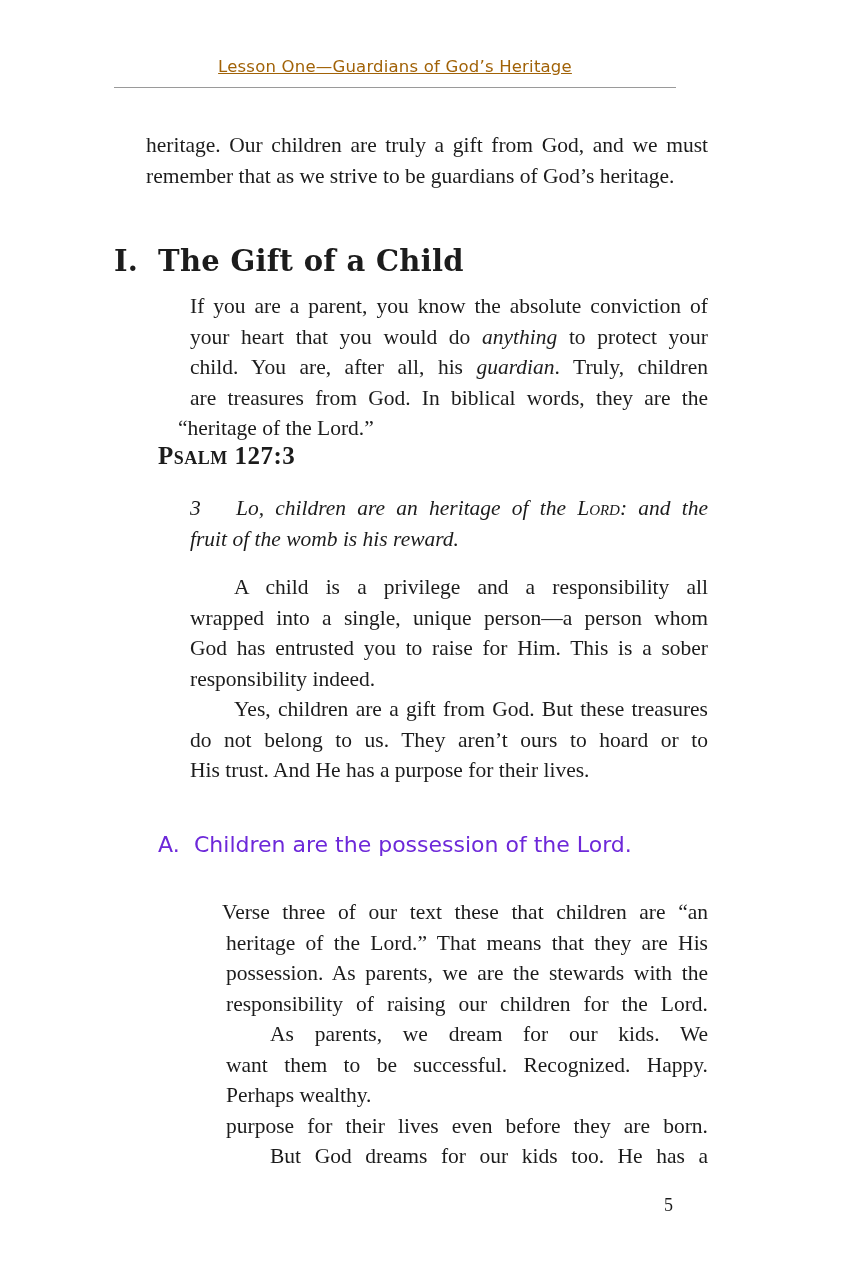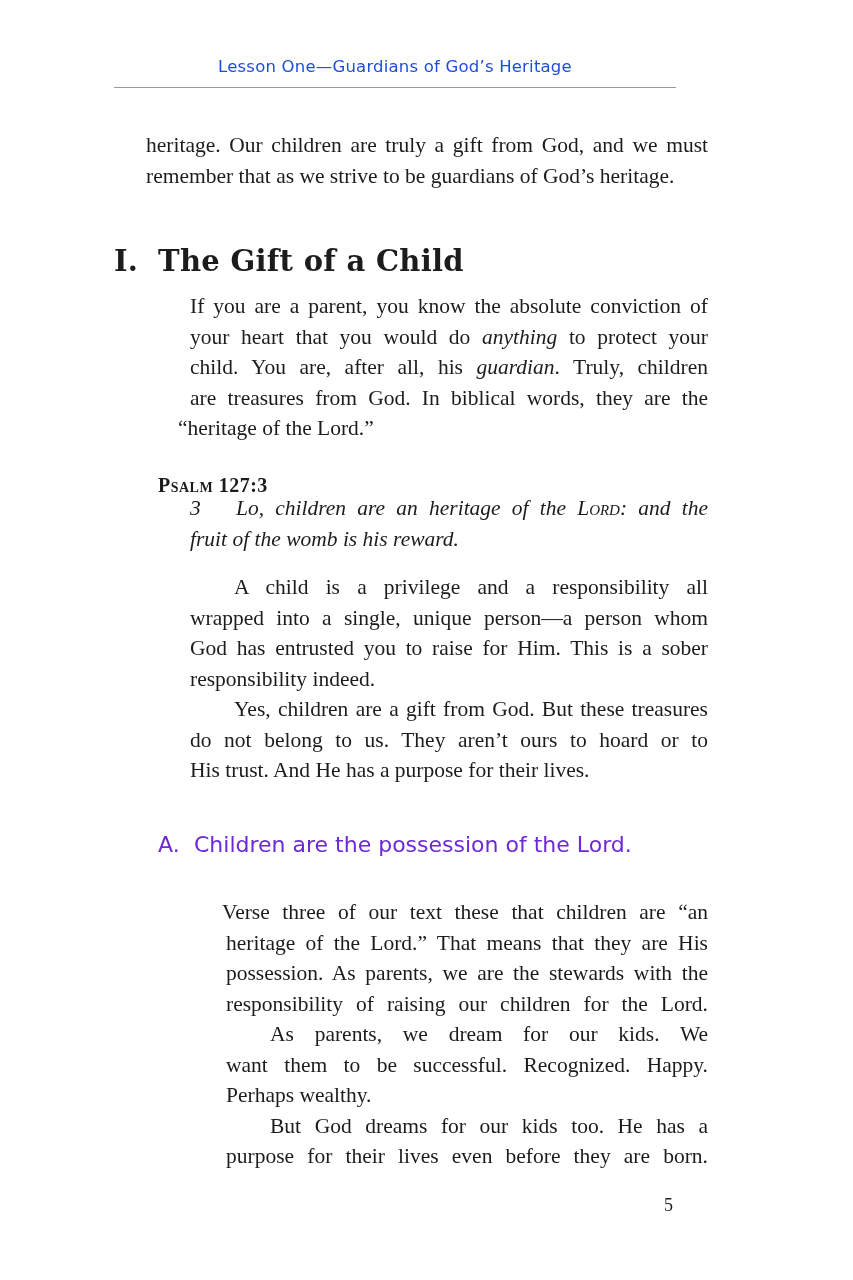--- a/index.html
+++ b/index.html
@@ -1,32 +1,32 @@
 <!DOCTYPE html>
 <html><head>
 <meta charset="utf-8">
 <style>
   html, body { margin: 0; padding: 0; background: #ffffff; }
   body { width: 853px; height: 1280px; position: relative; overflow: hidden; color: #1c1c1c; }
   .running-head {
     position: absolute; left: 114px; width: 562px; top: 57px;
     text-align: center; font-family: "DejaVu Sans", sans-serif; font-size: 16.5px;
-    color: #1d4ed8; letter-spacing: 0.2px;
+    color: #a16207; letter-spacing: 0.2px; text-decoration: underline;
   }
   .head-rule { position: absolute; left: 114px; width: 562px; top: 87px; height: 0; border-top: 1.5px solid #9a9a9a; }
   .serif { font-family: "Liberation Serif", serif; font-size: 21.5px; line-height: 30.5px; }
   .block { position: absolute; margin-left: 32px; }
   .line { display: block; white-space: nowrap; }
   .jl { display: block; text-align: justify; text-align-last: justify; }
   .intro { left: 114px; width: 562px; top: 130px; }
   .h1 { position: absolute; left: 114px; top: 244px; font-family: "DejaVu Serif", serif; font-weight: bold; font-size: 29px; letter-spacing: 0.3px; }
   .h1 .num { display: inline-block; width: 44px; }
   .p1 { left: 158px; width: 518px; top: 291px; }
   .p1 .last { margin-left: -12px; }
-  .verse-ref { position: absolute; left: 158px; top: 474px; font-family: "Liberation Serif", serif; font-weight: bold; font-size: 20px; font-variant: small-caps; letter-spacing: 0.5px; }
+  .verse-ref { position: absolute; left: 158px; top: 442px; font-family: "Liberation Serif", serif; font-weight: bold; font-size: 25px; font-variant: small-caps; letter-spacing: 0.5px; }
   .verse { left: 158px; width: 518px; top: 493px; font-style: italic; }
   .verse .vnum { display: inline-block; width: 46px; }
   .sc { font-variant: small-caps; font-style: italic; }
   .p2 { left: 158px; width: 518px; top: 572px; }
   .indent { text-indent: 44px; }
   .h2 { position: absolute; left: 158px; top: 832px; font-family: "DejaVu Sans", sans-serif; font-size: 22px; color: #6d28d9; }
   .h2 .num { display: inline-block; width: 36px; }
   .p3 { left: 194px; width: 482px; top: 897px; }
   .p3 .first { margin-left: -4px; }
   .pagenum { position: absolute; left: 664px; top: 1195px; font-family: "Liberation Serif", serif; font-size: 18px; }
@@ -76,17 +76,17 @@
 </div>
 
 <div class="block serif p3">
   <span class="jl first">Verse three of our text these that children are “an</span>
   <span class="jl">heritage of the Lord.” That means that they are His</span>
   <span class="jl">possession. As parents, we are the stewards with the</span>
   <span class="jl">responsibility of raising our children for the Lord.</span>
   <span class="jl indent">As parents, we dream for our kids. We</span>
   <span class="jl">want them to be successful. Recognized. Happy.</span>
   <span class="line">Perhaps wealthy.</span>
+  <span class="jl">purpose for their lives even before they are born.</span>
   <span class="jl indent">But God dreams for our kids too. He has a</span>
-  <span class="jl">purpose for their lives even before they are born.</span>
 </div>
 
 <div class="pagenum">5</div>
 
 </body></html>

